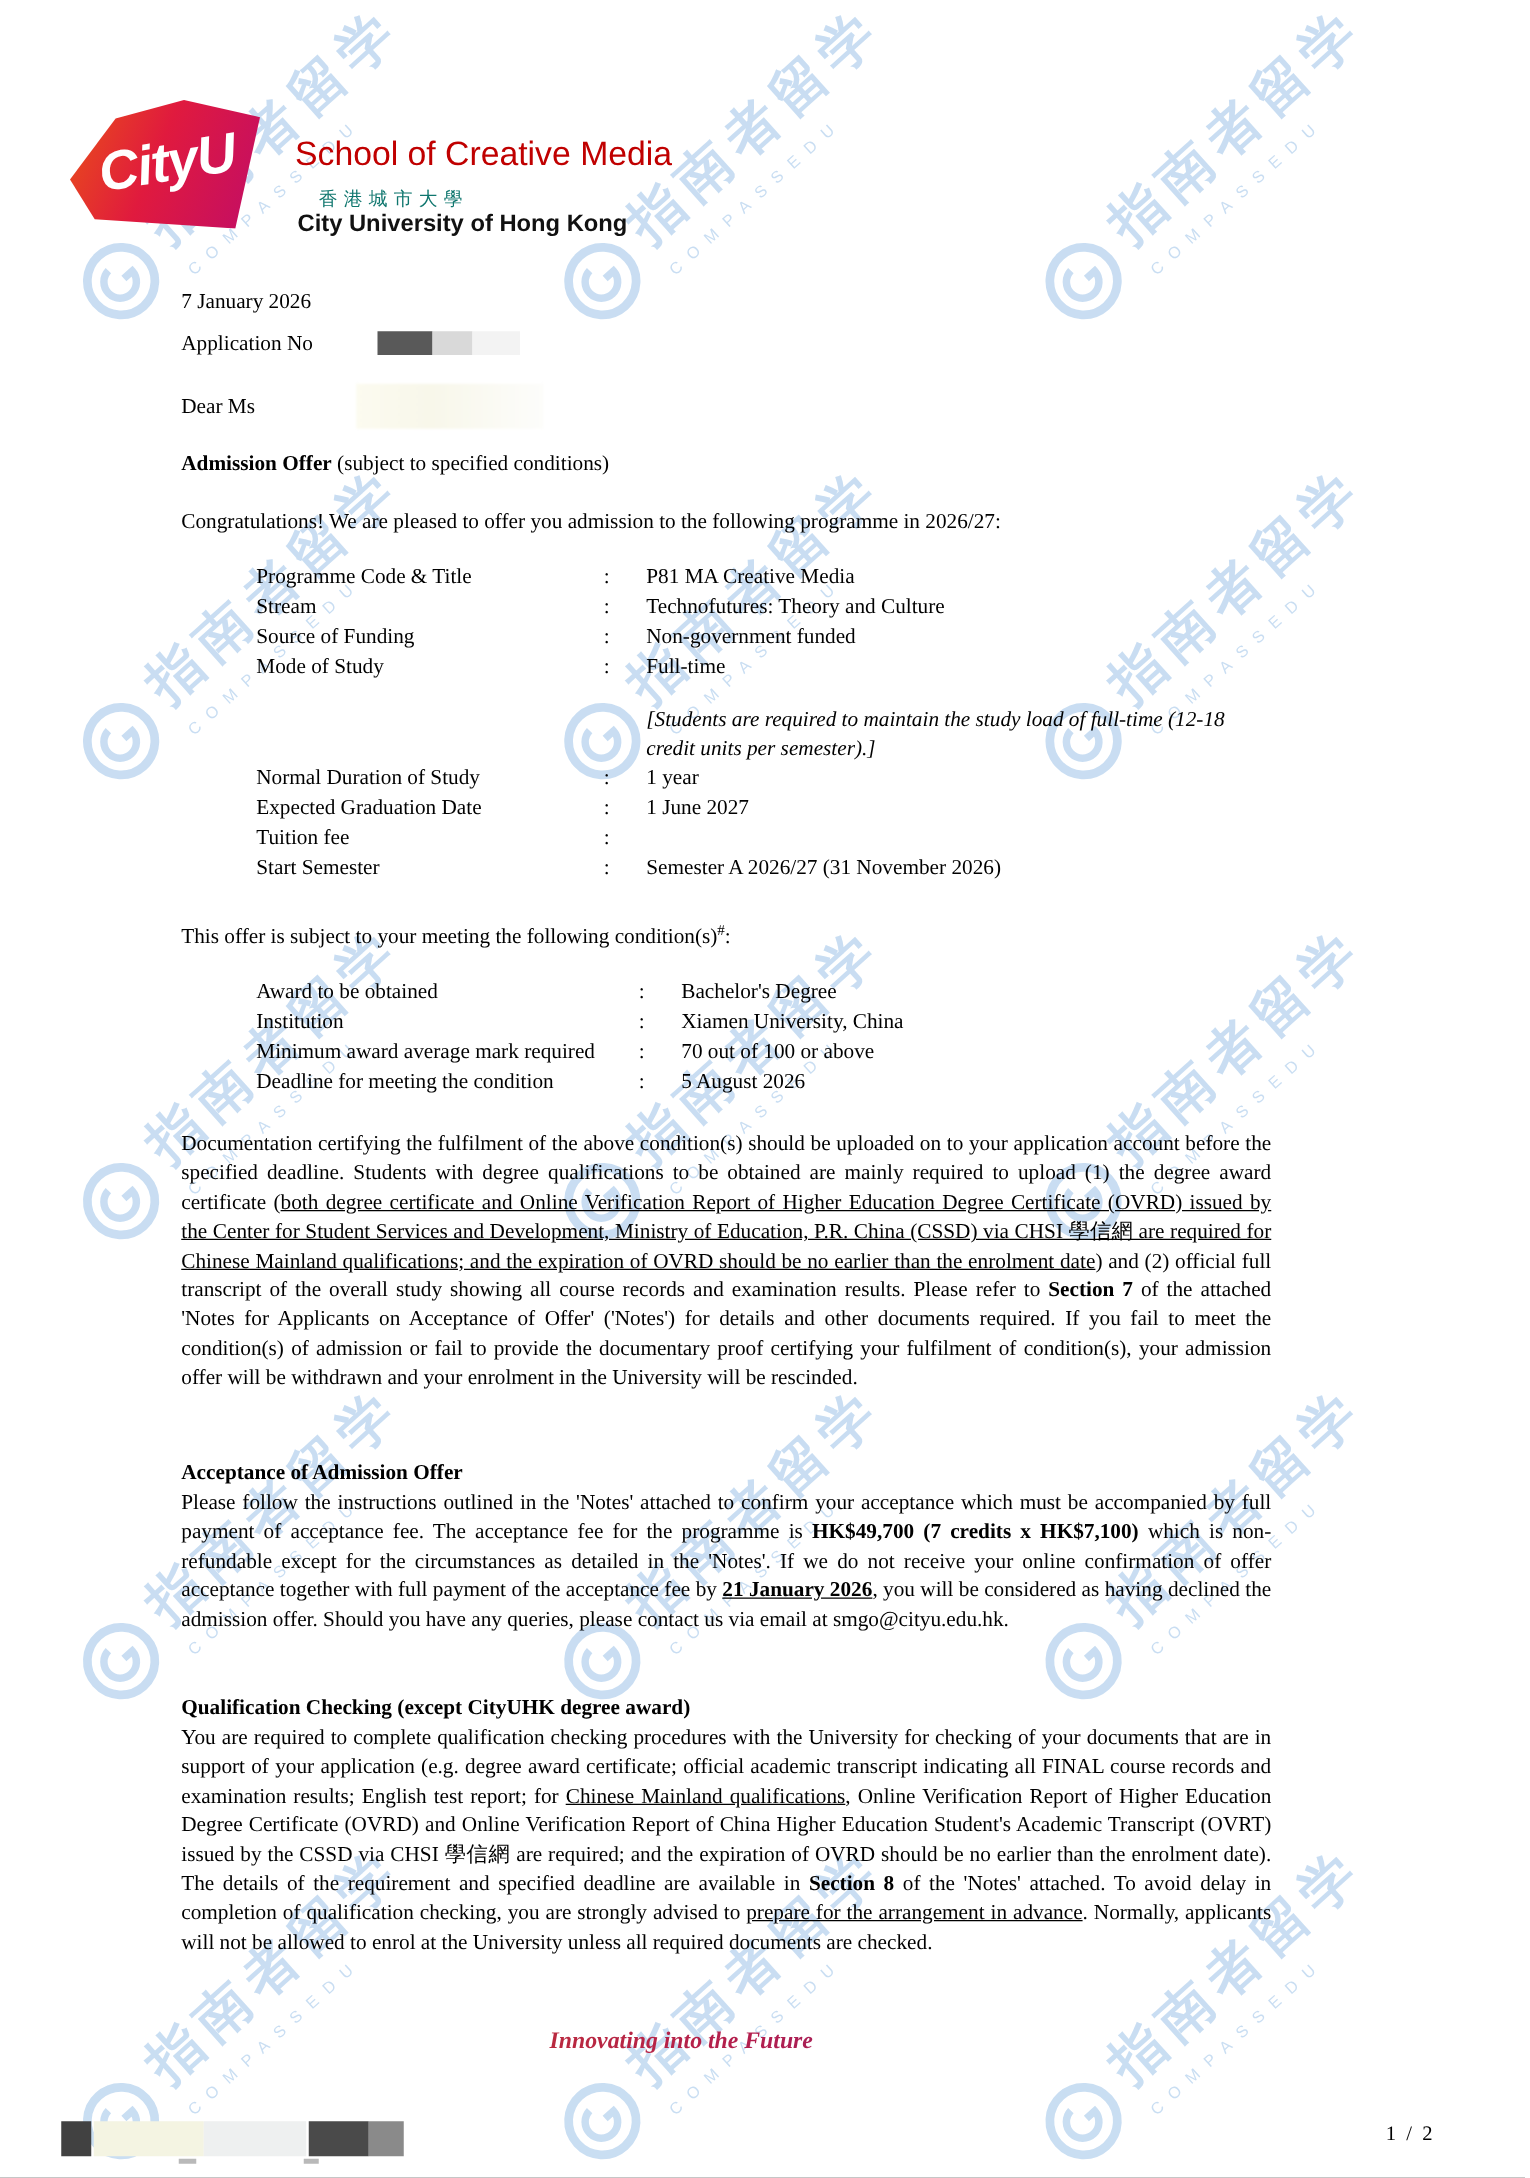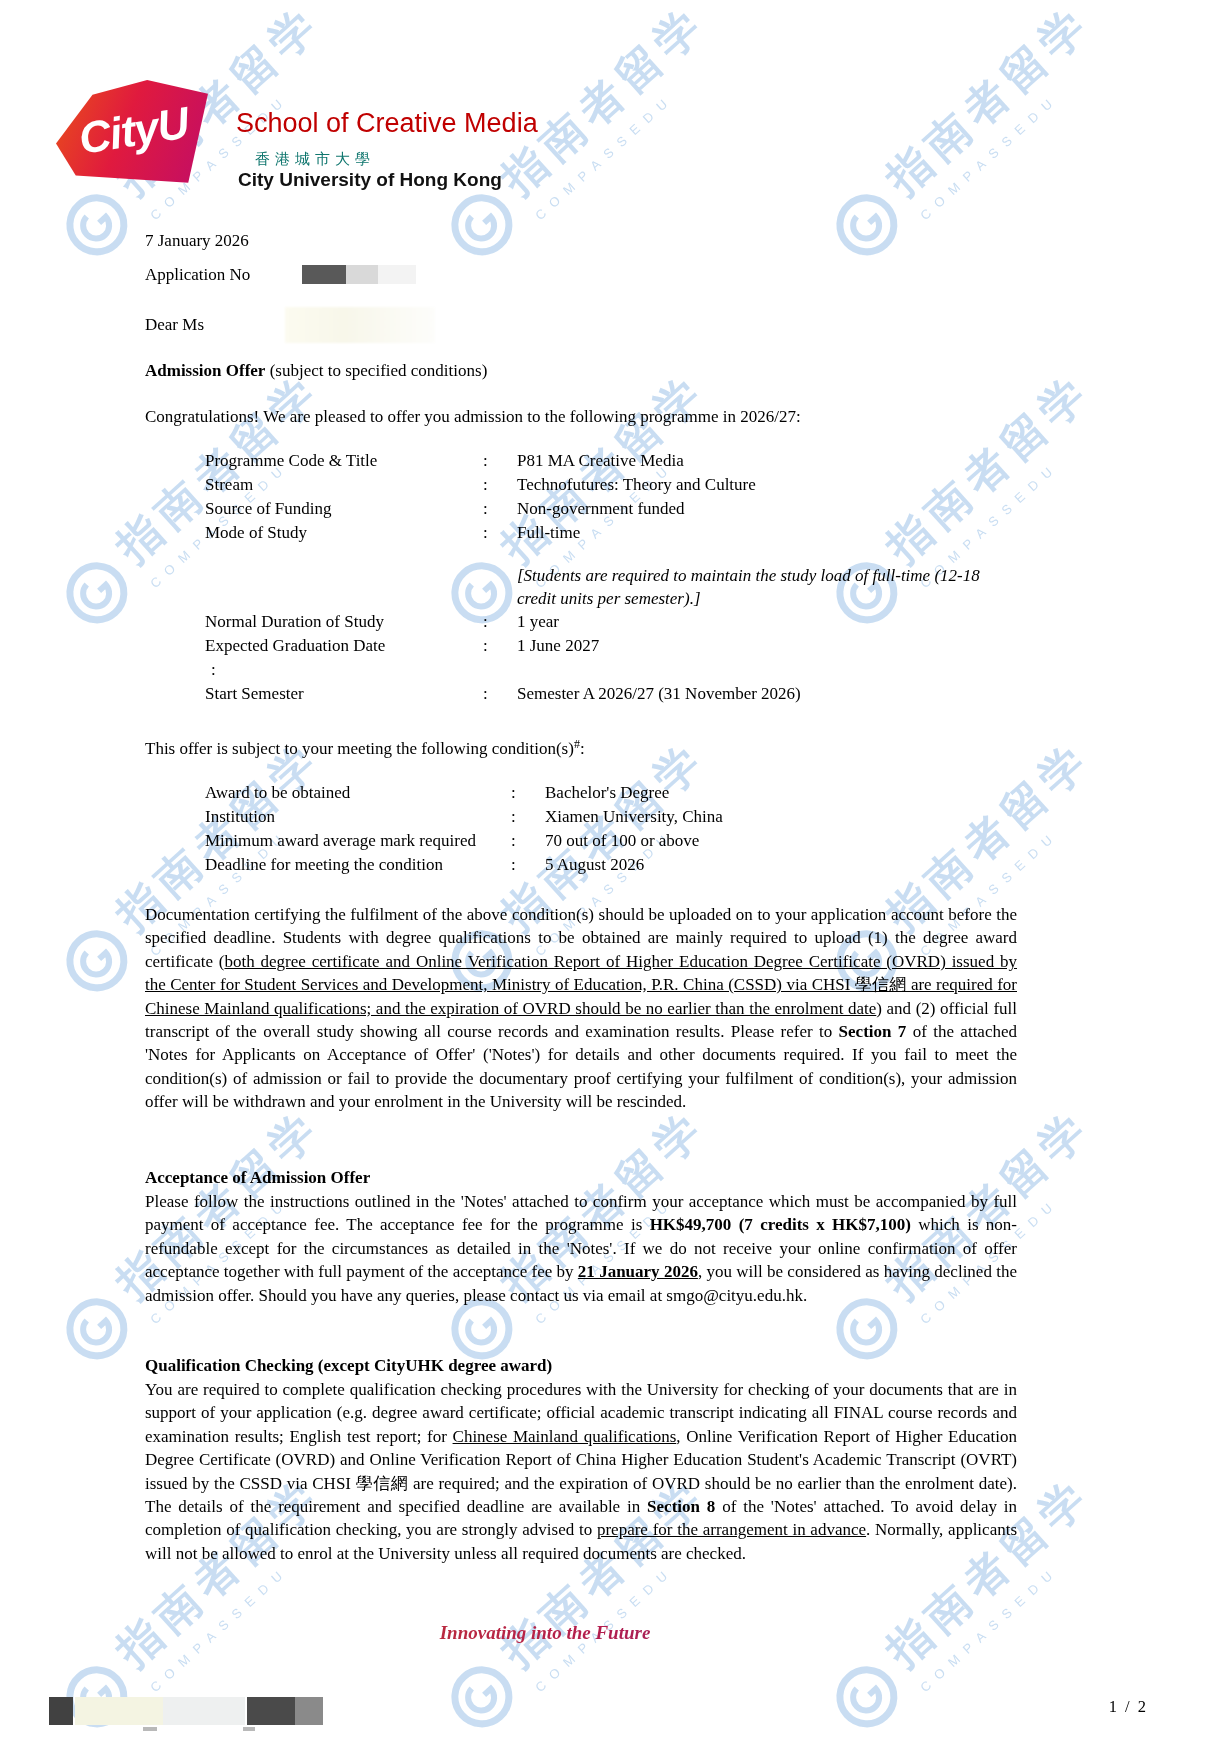--- a/index.html
+++ b/index.html
@@ -302,20 +302,21 @@
       </div>
       <div class="trow">
         <div class="tlabel">Expected Graduation Date</div>
         <div class="tcolon">:</div>
         <div class="tvalue">
           <div class="vmain">1 June 2027</div>
 
         </div>
       </div>
       <div class="trow">
+        <div class="tlabel">Tuition fee</div>
         <div class="tcolon">:</div>
       </div>
       <div class="trow">
         <div class="tlabel">Start Semester</div>
         <div class="tcolon">:</div>
         <div class="tvalue">
           <div class="vmain">Semester A 2026/27 (31 November 2026)</div>
 
         </div>
       </div>

